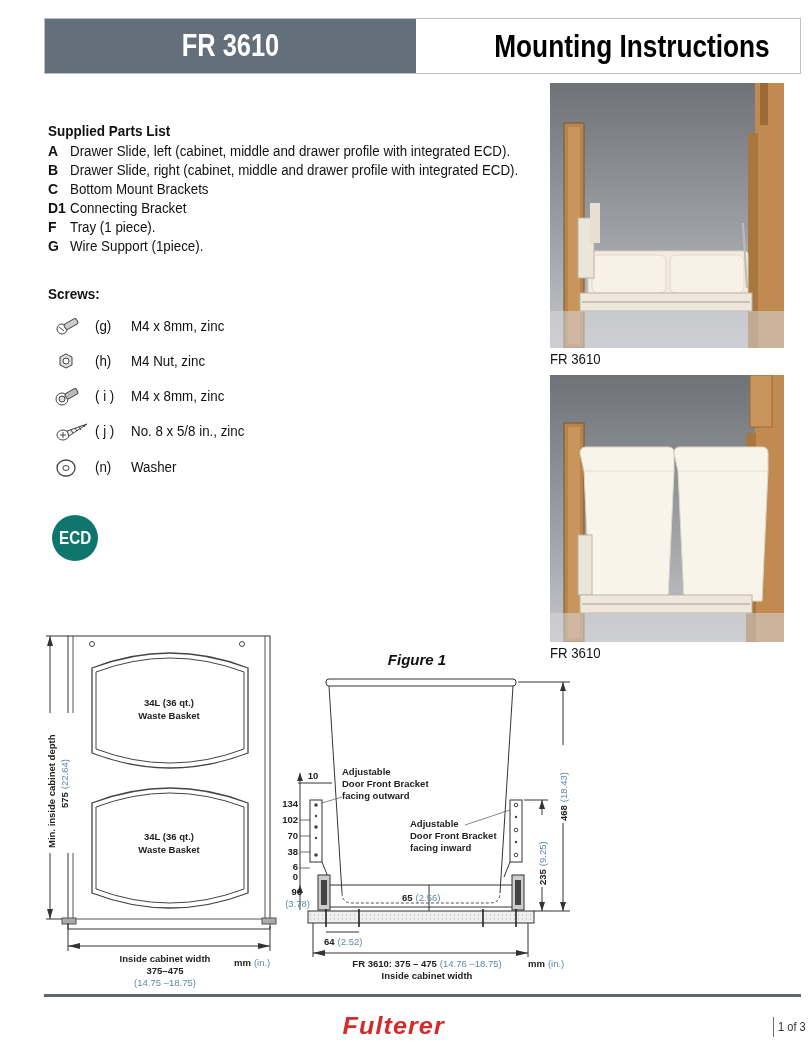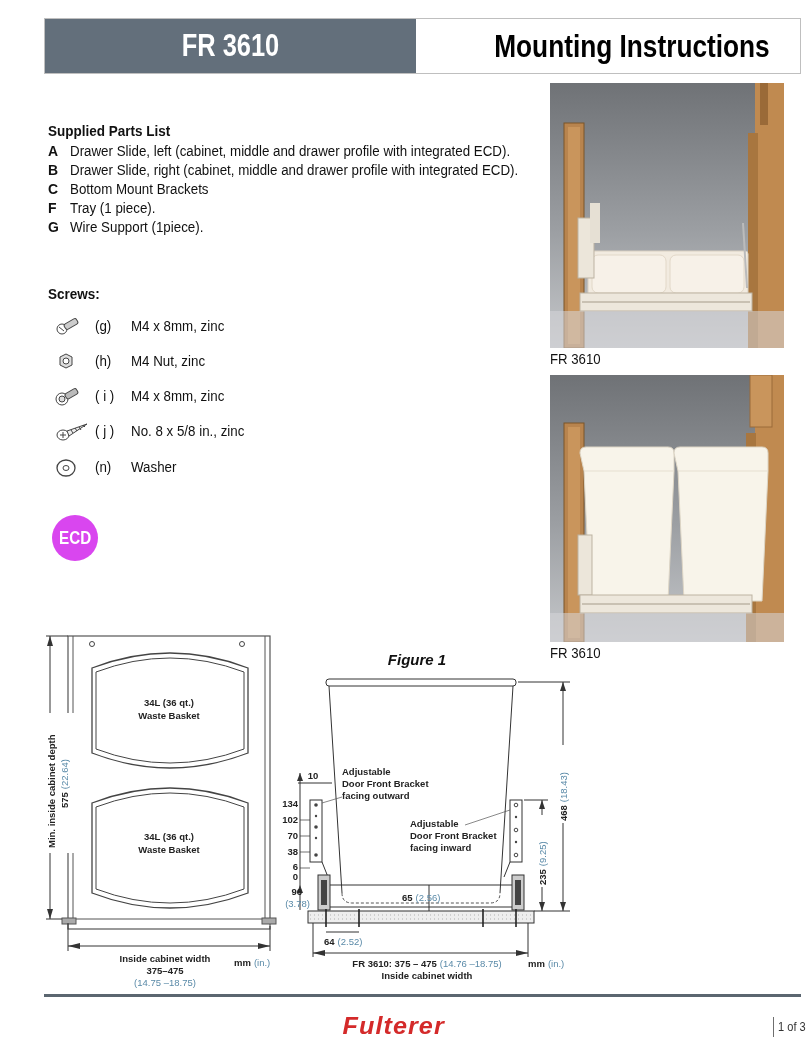--- a/index.html
+++ b/index.html
@@ -19,21 +19,21 @@
   .parts .row { display: flex; font-size: 15.5px; line-height: 19px; white-space: nowrap; }
   .parts .row .k { width: 22px; font-weight: bold; transform: scaleX(0.9); transform-origin: left; }
   .parts .row .v { display:inline-block; transform: scaleX(0.86); transform-origin: left; }
 
   .screws-title { position: absolute; left: 48px; top: 285px; font-size: 15px; font-weight: bold; transform: scaleX(0.9); transform-origin: left; }
   .screw { position: absolute; left: 55px; display: flex; align-items: center; font-size: 15.5px; white-space: nowrap; }
   .screw .ic { width: 40px; height: 22px; display:flex; align-items:center; }
   .screw .code { width: 36px; display:inline-block; transform: scaleX(0.86); transform-origin:left; }
   .screw .desc { display:inline-block; transform: scaleX(0.86); transform-origin:left; }
 
-  .ecd { position: absolute; left: 52px; top: 515px; width: 46px; height: 46px; border-radius: 50%; background: #d946ef; color: #fff; display:flex; align-items:center; justify-content:center; }
+  .ecd { position: absolute; left: 52px; top: 515px; width: 46px; height: 46px; border-radius: 50%; background: #0f766e; color: #fff; display:flex; align-items:center; justify-content:center; }
   .ecd span { font-size: 19px; font-weight: bold; display:inline-block; transform: scaleX(0.8); }
 
   
   .photo { position: absolute; left: 550px; width: 234px; overflow: hidden; background: linear-gradient(180deg, #6f7276 0%, #9b9ea2 55%, #c5c7ca 100%); }
   .photo1 { top: 83px; height: 265px; }
   .photo2 { top: 375px; height: 267px; }
   .photo-cap { position: absolute; left: 550px; font-size: 15px; transform: scaleX(0.88); transform-origin: left; }
 
   
   .footline { position: absolute; left: 44px; top: 994px; width: 757px; height: 3px; background: #5b6670; }
@@ -62,20 +62,24 @@
       <span class="k">A</span>
       <span class="v">Drawer Slide, left (cabinet, middle and drawer profile with integrated ECD).</span>
     </div>
   <div class="row">
       <span class="k">B</span>
       <span class="v">Drawer Slide, right (cabinet, middle and drawer profile with integrated ECD).</span>
     </div>
   <div class="row">
       <span class="k">C</span>
       <span class="v">Bottom Mount Brackets</span>
+    </div>
+  <div class="row">
+      <span class="k">D1</span>
+      <span class="v">Connecting Bracket</span>
     </div>
   <div class="row">
       <span class="k">F</span>
       <span class="v">Tray (1 piece).</span>
     </div>
   <div class="row">
       <span class="k">G</span>
       <span class="v">Wire Support (1piece).</span>
     </div>
 </div>

